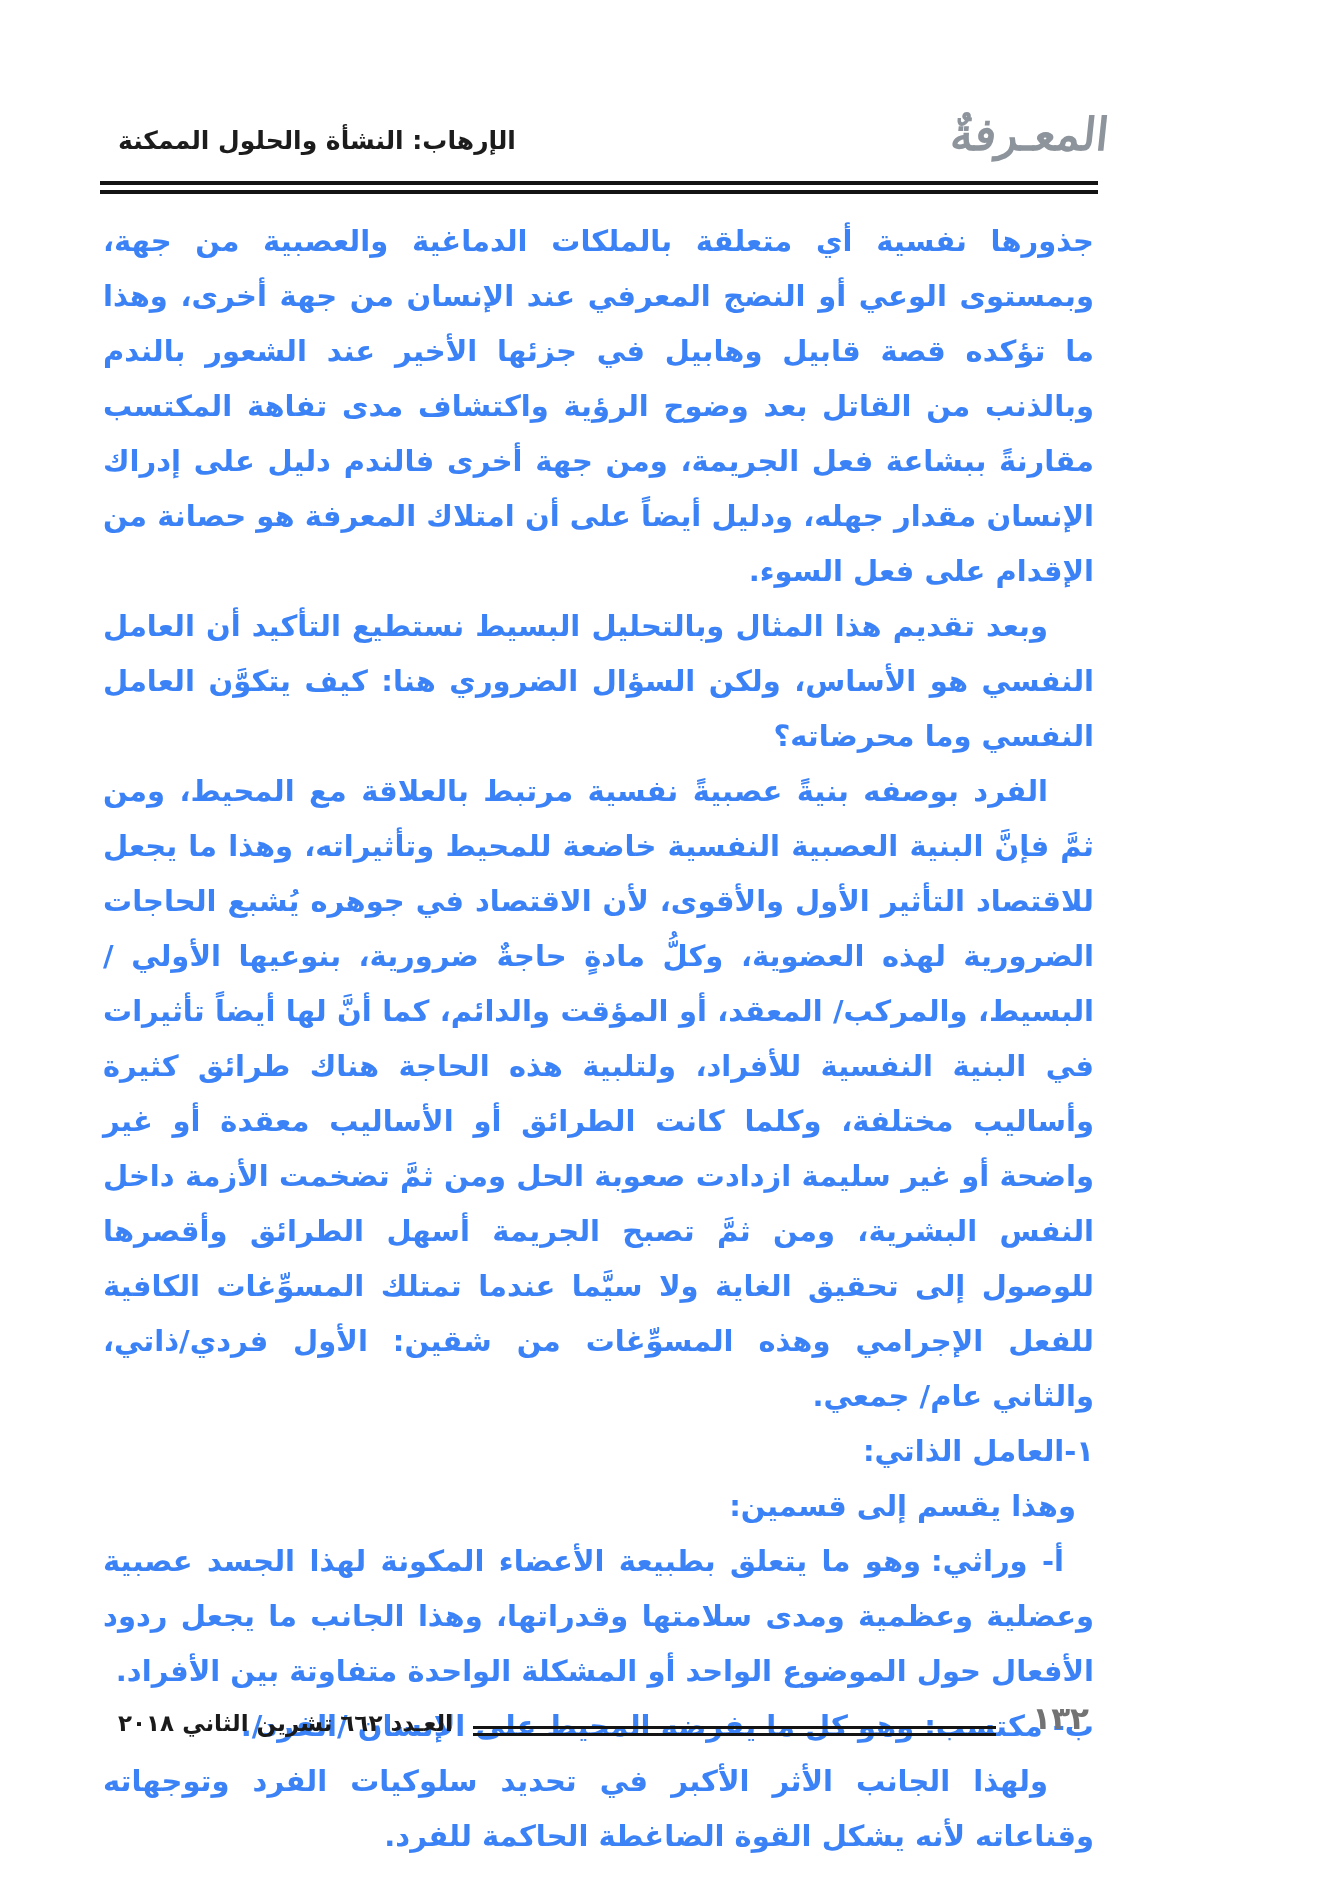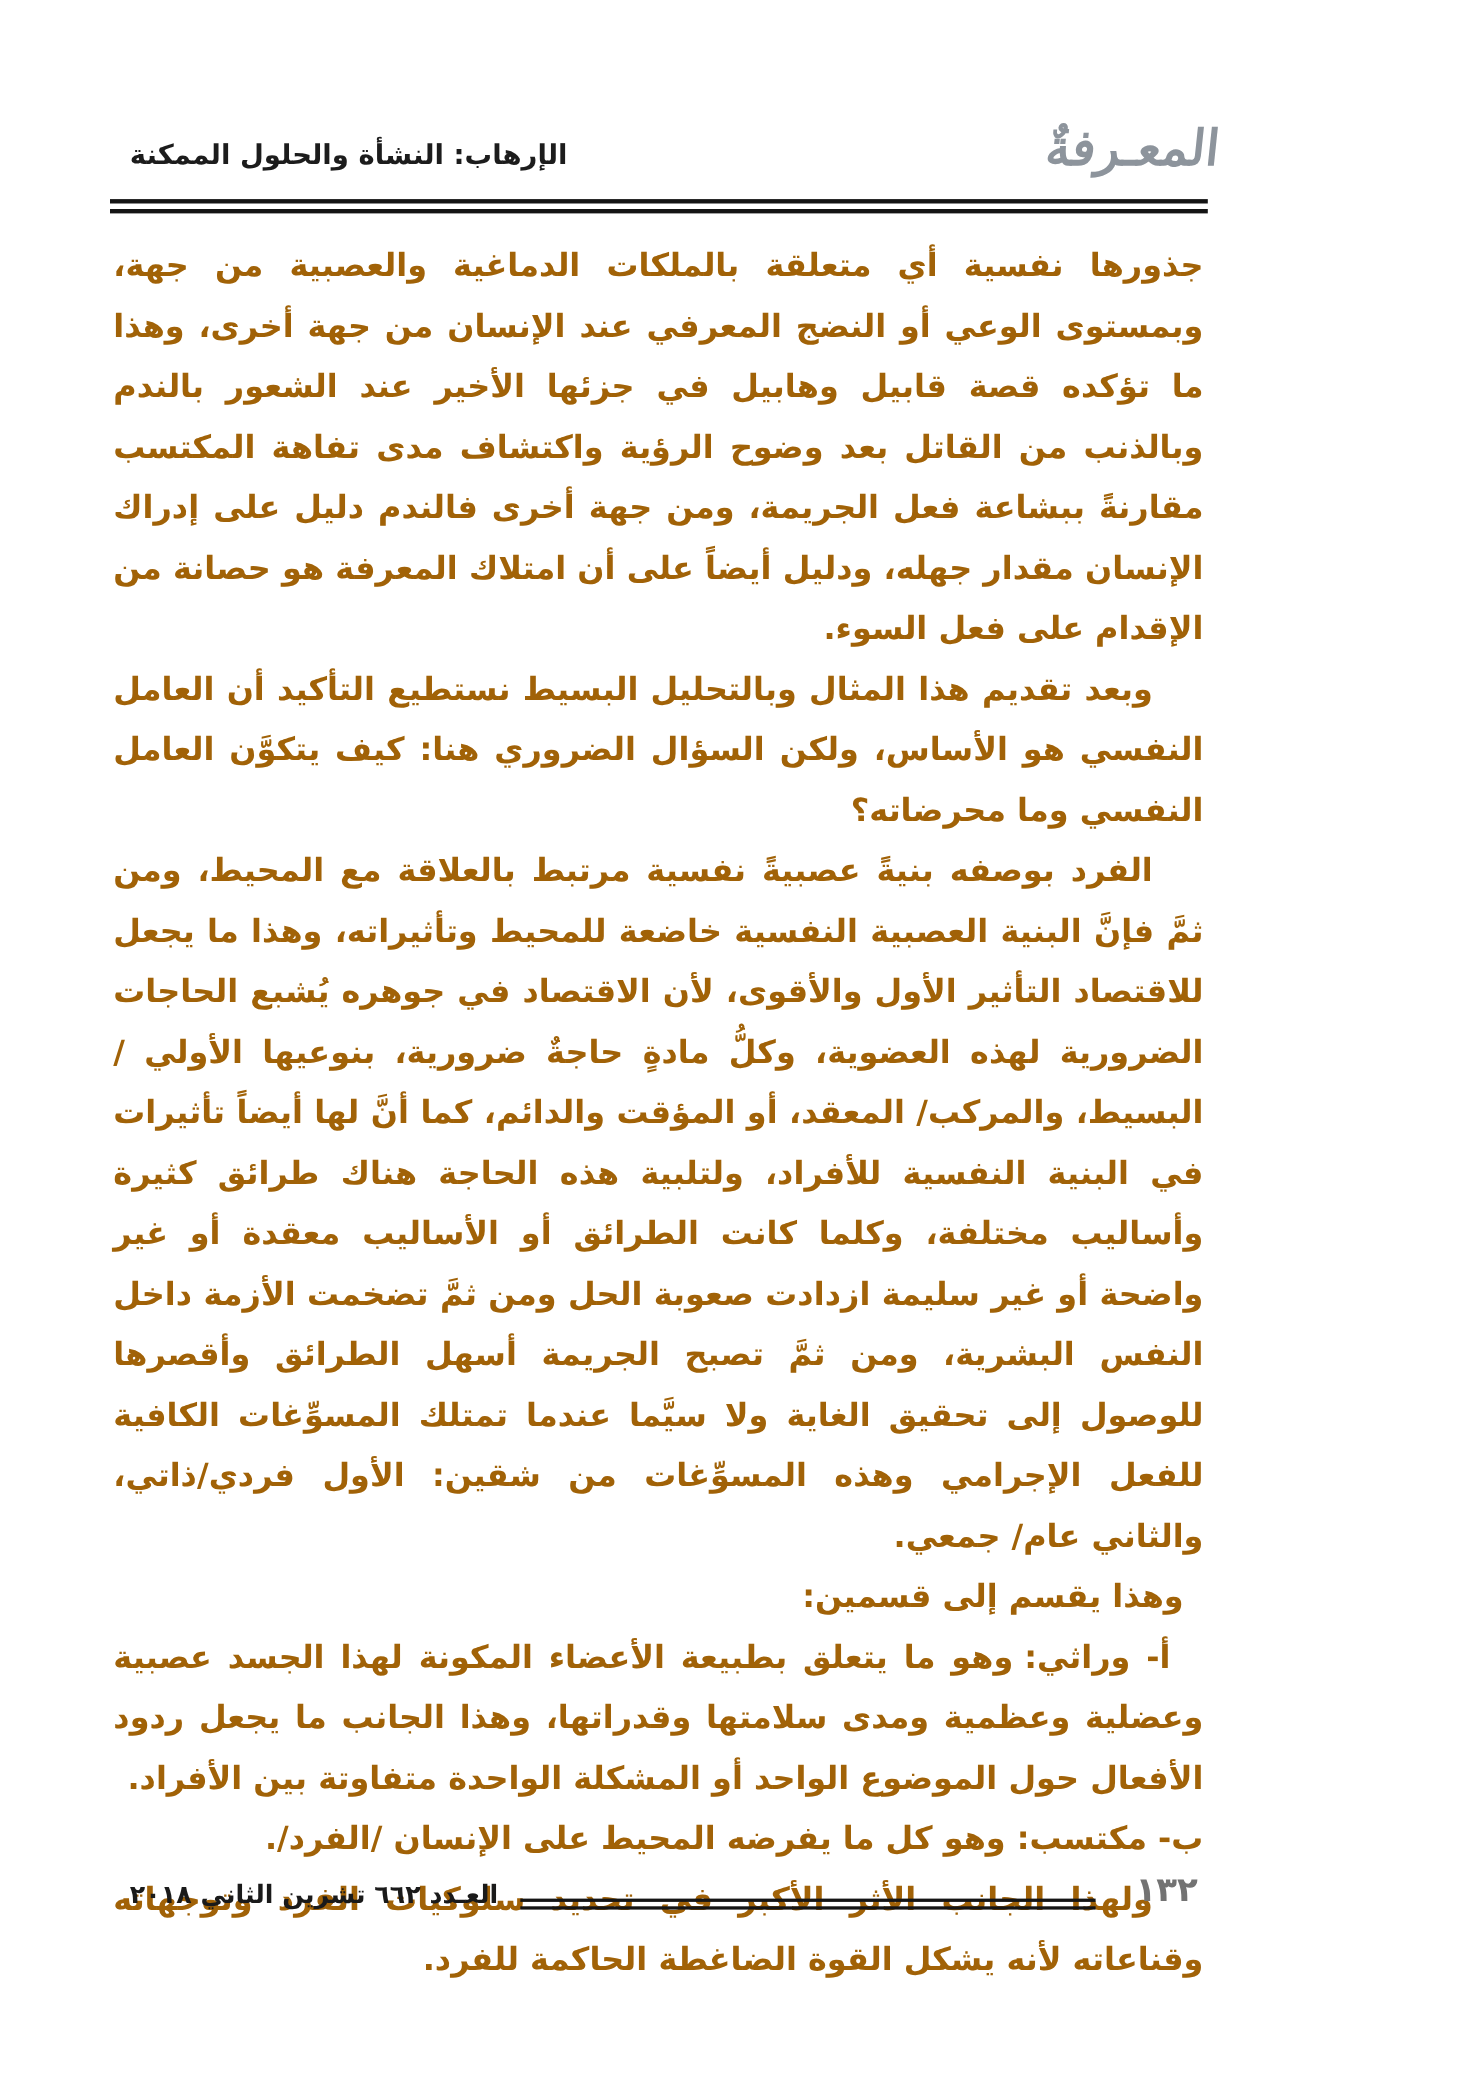--- a/index.html
+++ b/index.html
@@ -34,21 +34,21 @@
     border-top:4px solid #141414;
     border-bottom:4px solid #141414;
   }
   
   .content {
     position:absolute; top:214px; left:103px; right:101px;
     direction:rtl;
     text-align:justify;
     font-size:29px; line-height:55px;
     font-weight:bold;
-    color:#a16207;
+    color:#3b82f6;
   }
   .content p { margin:0; }
   .indent   { text-indent:46px; }
   .intro    { text-indent:18px; }
   .heading  { margin:16px 142px 2px 0; white-space:nowrap; }
   .item-a   { text-indent:30px; }
   .item-b   { margin-right:136px; }
   .gap-sm   { margin-top:6px; }
   .gap-md   { margin-top:10px; }
   .justify-last { text-align-last:justify; }
@@ -88,20 +88,21 @@
   <div class="header-rule"></div>
 
   <div class="content">
 
     <p>جذورها نفسية أي متعلقة بالملكات الدماغية والعصبية من جهة، وبمستوى الوعي أو النضج المعرفي عند الإنسان من جهة أخرى، وهذا ما تؤكده قصة قابيل وهابيل في جزئها الأخير عند الشعور بالندم وبالذنب من القاتل بعد وضوح الرؤية واكتشاف مدى تفاهة المكتسب مقارنةً ببشاعة فعل الجريمة، ومن جهة أخرى فالندم دليل على إدراك الإنسان مقدار جهله، ودليل أيضاً على أن امتلاك المعرفة هو حصانة من الإقدام على فعل السوء.</p>
 
     <p class="indent">وبعد تقديم هذا المثال وبالتحليل البسيط نستطيع التأكيد أن العامل النفسي هو الأساس، ولكن السؤال الضروري هنا: كيف يتكوَّن العامل النفسي وما محرضاته؟</p>
 
     <p class="indent">الفرد بوصفه بنيةً عصبيةً نفسية مرتبط بالعلاقة مع المحيط، ومن ثمَّ فإنَّ البنية العصبية النفسية خاضعة للمحيط وتأثيراته، وهذا ما يجعل للاقتصاد التأثير الأول والأقوى، لأن الاقتصاد في جوهره يُشبع الحاجات الضرورية لهذه العضوية، وكلُّ مادةٍ حاجةٌ ضرورية، بنوعيها الأولي /البسيط، والمركب/ المعقد، أو المؤقت والدائم، كما أنَّ لها أيضاً تأثيرات في البنية النفسية للأفراد، ولتلبية هذه الحاجة هناك طرائق كثيرة وأساليب مختلفة، وكلما كانت الطرائق أو الأساليب معقدة أو غير واضحة أو غير سليمة ازدادت صعوبة الحل ومن ثمَّ تضخمت الأزمة داخل النفس البشرية، ومن ثمَّ تصبح الجريمة أسهل الطرائق وأقصرها للوصول إلى تحقيق الغاية ولا سيَّما عندما تمتلك المسوِّغات الكافية للفعل الإجرامي وهذه المسوِّغات من شقين: الأول فردي/ذاتي، والثاني عام/ جمعي.</p>
 
+    <p class="heading">١-العامل الذاتي:</p>
 
     <p class="intro">وهذا يقسم إلى قسمين:</p>
 
     <p class="item-a gap-sm"><span class="lead">أ-  وراثي:</span><span>وهو ما يتعلق بطبيعة الأعضاء المكونة لهذا الجسد عصبية وعضلية وعظمية ومدى سلامتها وقدراتها، وهذا الجانب ما يجعل ردود الأفعال حول الموضوع الواحد أو المشكلة الواحدة متفاوتة بين الأفراد.</span></p>
 
     <p class="item-b gap-sm"><span class="lead">ب- مكتسب:</span><span>وهو كل ما يفرضه المحيط على الإنسان /الفرد/.</span></p>
 
     <p class="indent gap-sm">ولهذا الجانب الأثر الأكبر في تحديد سلوكيات الفرد وتوجهاته وقناعاته لأنه يشكل القوة الضاغطة الحاكمة للفرد.</p>
 
 

